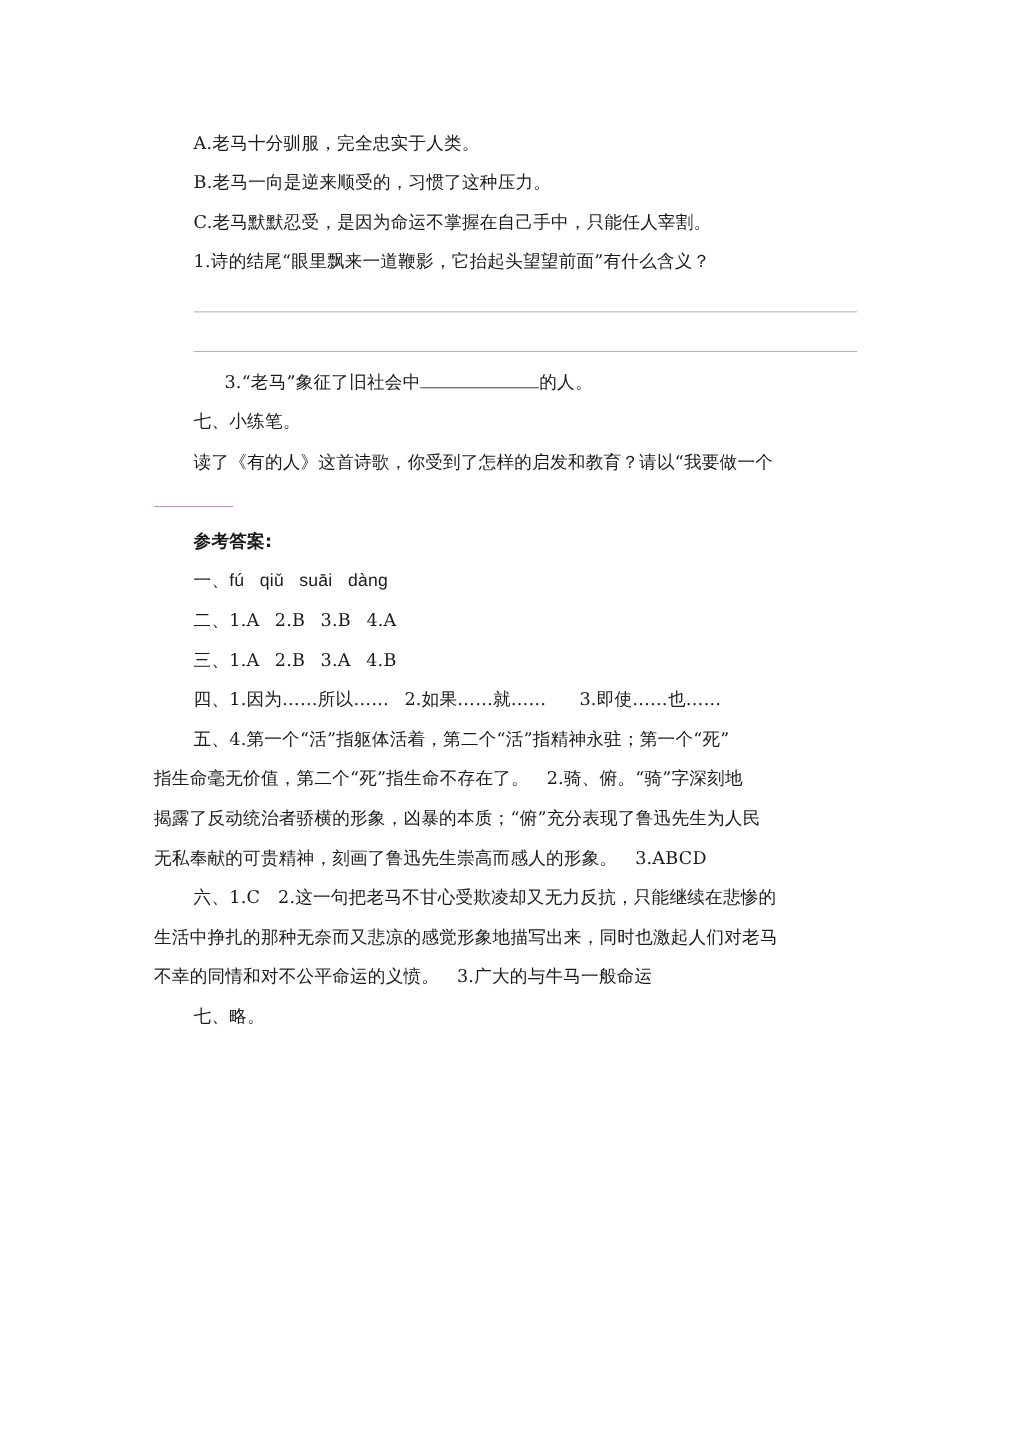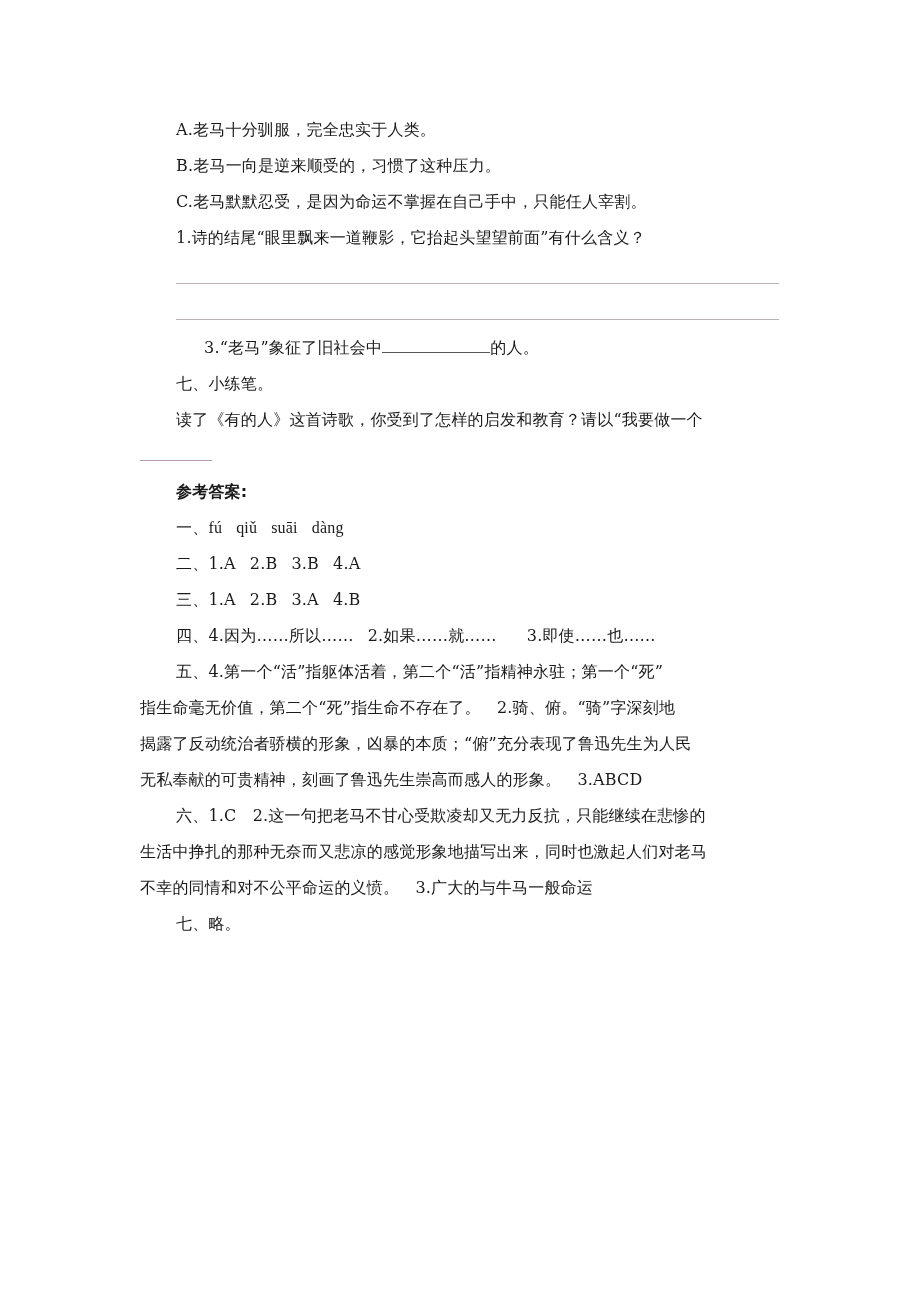--- a/index.html
+++ b/index.html
@@ -24,21 +24,21 @@
     .line {
       position: absolute;
       left: 0;
       white-space: nowrap;
       font-size: 16px;
       line-height: 20px;
       letter-spacing: 0.2px;
     }
     .indent { left: 36px; }
     .bold { font-weight: bold; font-family: "DejaVu Sans", "Liberation Sans", sans-serif; }
-    .pinyin { font-family: Liberation Serif, serif; }
+    .pinyin { font-family: Liberation Sans, sans-serif; }
     .pinyin span { margin-right: 14px; }
     .rule {
       position: absolute;
       left: 36px;
       width: 603px;
       height: 0;
       border-top: 1px solid #b9b0b6;
     }
     .blank {
       display: inline-block;
@@ -88,21 +88,21 @@
 
   <div class="line indent" style="top:554px;">
     <span>二、</span><span>1.A</span><span class="gap"></span><span>2.B</span><span class="gap"></span><span>3.B</span><span class="gap"></span><span>4.A</span>
   </div>
 
   <div class="line indent" style="top:590px;">
     <span>三、</span><span>1.A</span><span class="gap"></span><span>2.B</span><span class="gap"></span><span>3.A</span><span class="gap"></span><span>4.B</span>
   </div>
 
   <div class="line indent" style="top:626px;">
-    <span>四、</span><span>4.因为……所以……</span><span class="gap"></span><span>2.如果……就……</span><span class="gap-lg"></span><span>3.即使……也……</span>
+    <span>四、</span><span>1.因为……所以……</span><span class="gap"></span><span>2.如果……就……</span><span class="gap-lg"></span><span>3.即使……也……</span>
   </div>
 
   <div class="line indent" style="top:662px;">五、4.第一个“活”指躯体活着，第二个“活”指精神永驻；第一个“死”</div>
   <div class="line" style="top:698px;">指生命毫无价值，第二个“死”指生命不存在了。　2.骑、俯。“骑”字深刻地</div>
   <div class="line" style="top:734px;">揭露了反动统治者骄横的形象，凶暴的本质；“俯”充分表现了鲁迅先生为人民</div>
   <div class="line" style="top:770px;">无私奉献的可贵精神，刻画了鲁迅先生崇高而感人的形象。　3.ABCD</div>
 
   <div class="line indent" style="top:806px;">六、1.C　2.这一句把老马不甘心受欺凌却又无力反抗，只能继续在悲惨的</div>
   <div class="line" style="top:842px;">生活中挣扎的那种无奈而又悲凉的感觉形象地描写出来，同时也激起人们对老马</div>
   <div class="line" style="top:878px;">不幸的同情和对不公平命运的义愤。　3.广大的与牛马一般命运</div>

